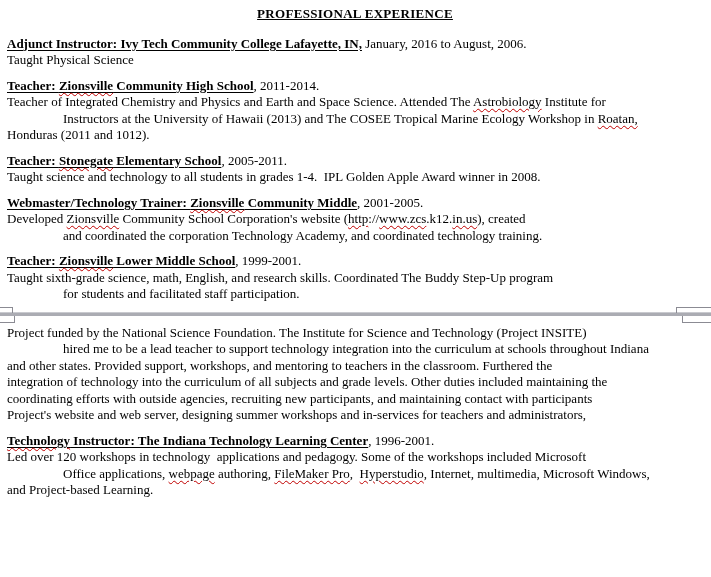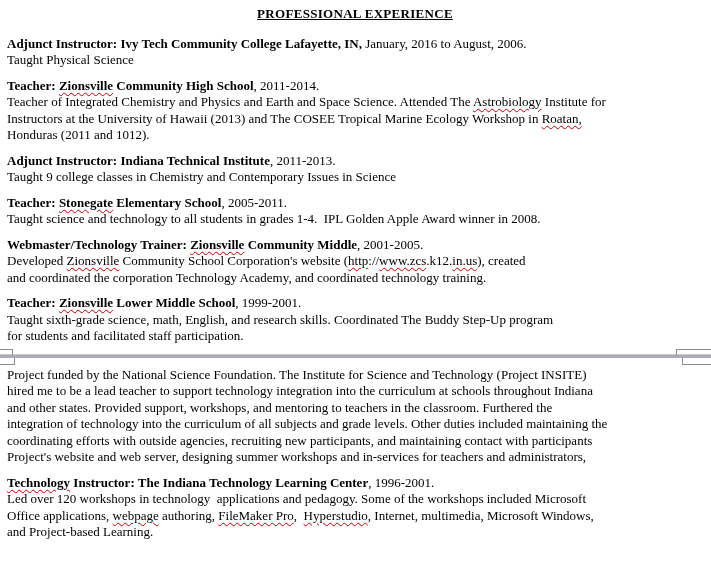--- a/index.html
+++ b/index.html
@@ -20,23 +20,24 @@
     text-align: center;
     font-weight: bold;
     letter-spacing: 0.3px;
     margin-bottom: 13px;
     white-space: pre-wrap;
     text-decoration: underline;
   }
   .entry { margin-bottom: 9px; }
   .heading { white-space: pre-wrap; }
   .bline { white-space: pre-wrap; }
-  .bline.xin { }
+  .bline.xin { margin-left: 56px; }
   .hu {
     font-weight: bold;
+    text-decoration: underline;
     text-decoration-thickness: 1px;
     text-underline-offset: 2px;
   }
   .sq {
     text-decoration-line: underline;
     text-decoration-style: wavy;
     text-decoration-color: #c00000;
     text-decoration-thickness: 1px;
     text-underline-offset: 2px;
   }
@@ -74,24 +75,20 @@
         <div class="heading"><span class="hu">Adjunct Instructor: Ivy Tech Community College Lafayette, IN,</span><span class=""> January, 2016 to August, 2006.</span></div>
         <div class="bline"><span class="">Taught Physical Science</span></div>
       </div>
       <div class="entry">
         <div class="heading"><span class="hu">Teacher: </span><span class="hu"><span class="sq">Zionsville</span></span><span class="hu"> Community High School</span><span class="">, 2011-2014.</span></div>
         <div class="bline"><span class="">Teacher of Integrated Chemistry and Physics and Earth and Space Science. Attended The </span><span class="sq">Astrobiology</span><span class=""> Institute for</span></div>
         <div class="bline xin"><span class="">Instructors at the University of Hawaii (2013) and The COSEE Tropical Marine Ecology Workshop in </span><span class="sq">Roatan,</span></div>
         <div class="bline"><span class="">Honduras (2011 and 1012).</span></div>
       </div>
       <div class="entry">
-        <div class="heading"><span class="hu">Adjunct Instructor: Indiana Technical Institute</span><span class="">, 2011-2013.</span></div>
-        <div class="bline"><span class="">Taught 9 college classes in Chemistry and Contemporary Issues in Science</span></div>
-      </div>
-      <div class="entry">
         <div class="heading"><span class="hu">Teacher: </span><span class="hu"><span class="sq">Stonegate</span></span><span class="hu"> Elementary School</span><span class="">, 2005-2011.</span></div>
         <div class="bline"><span class="">Taught science and technology to all students in grades 1-4.  IPL Golden Apple Award winner in 2008.</span></div>
       </div>
       <div class="entry">
         <div class="heading"><span class="hu">Webmaster/Technology Trainer: </span><span class="hu"><span class="sq">Zionsville</span></span><span class="hu"> Community Middle</span><span class="">, 2001-2005.</span></div>
         <div class="bline"><span class="">Developed </span><span class="sq">Zionsville</span><span class=""> Community School Corporation's website (</span><span class="sq">http</span><span class="">://</span><span class="sq">www.zcs</span><span class="">.k12.</span><span class="sq">in.us</span><span class="">), created</span></div>
         <div class="bline xin"><span class="">and coordinated the corporation Technology Academy, and coordinated technology training.</span></div>
       </div>
       <div class="entry">
         <div class="heading"><span class="hu">Teacher: </span><span class="hu"><span class="sq">Zionsville</span></span><span class="hu"> Lower Middle School</span><span class="">, 1999-2001.</span></div>

